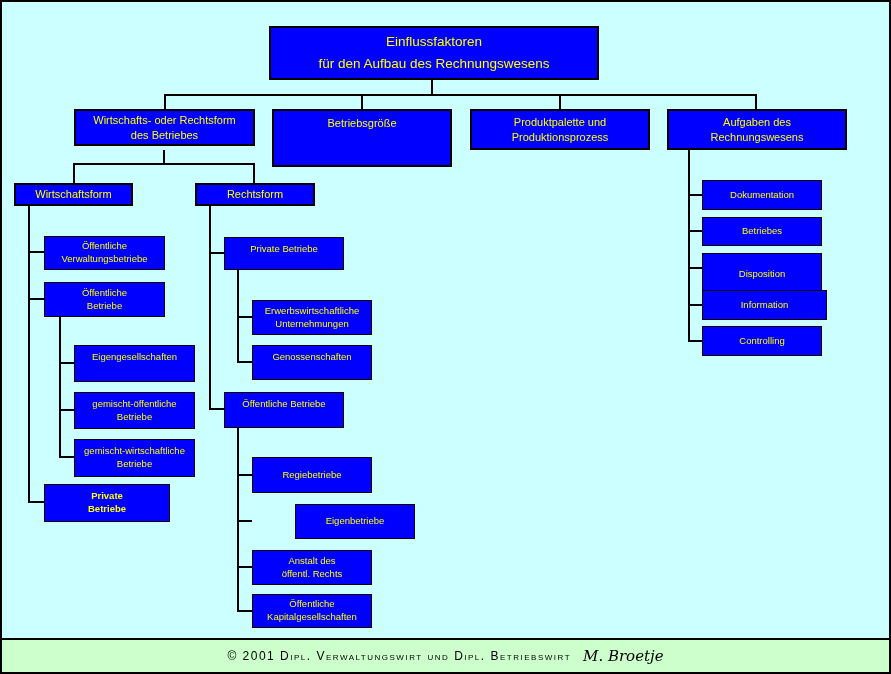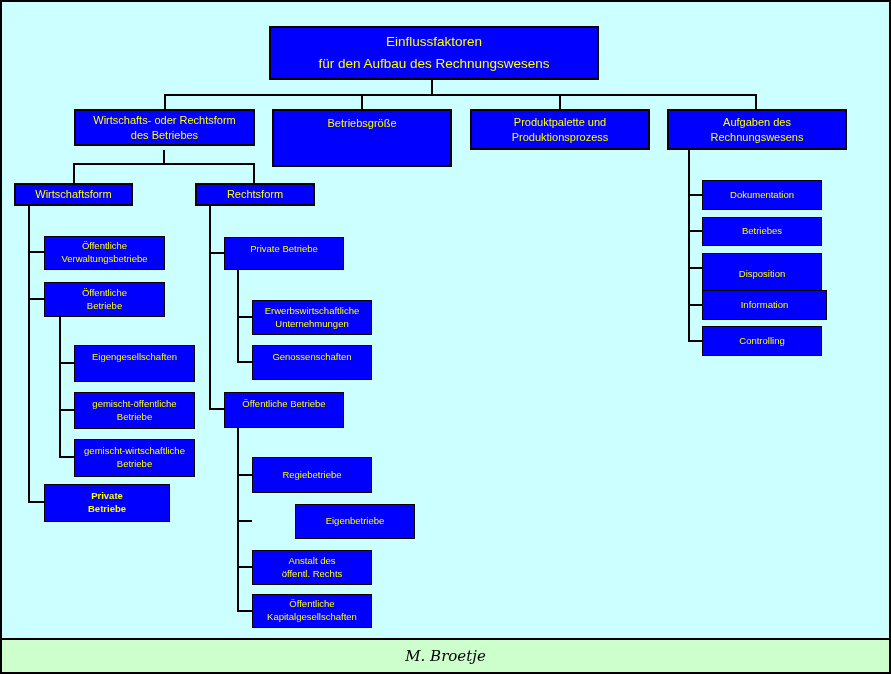--- a/index.html
+++ b/index.html
@@ -105,15 +105,16 @@
 öffentl. Rechts</div>
       <div class="node small" style="left: 250px; top: 592px; width: 120px; height: 34px;">Öffentliche
 Kapitalgesellschaften</div>
       <div class="node small" style="left: 700px; top: 178px; width: 120px; height: 30px;">Dokumentation</div>
       <div class="node small" style="left: 700px; top: 215px; width: 120px; height: 29px;">Betriebes</div>
       <div class="node small" style="left: 700px; top: 251px; width: 120px; height: 42px;">Disposition</div>
       <div class="node small" style="left: 700px; top: 288px; width: 125px; height: 30px;">Information</div>
       <div class="node small" style="left: 700px; top: 324px; width: 120px; height: 30px;">Controlling</div>
     </div>
   <div id="footer">
+    <span class="copyright">© 2001 Dipl. Verwaltungswirt und Dipl. Betriebswirt</span>
     <span class="signature">M. Broetje</span>
   </div>
 </div>
 
 </body></html>

